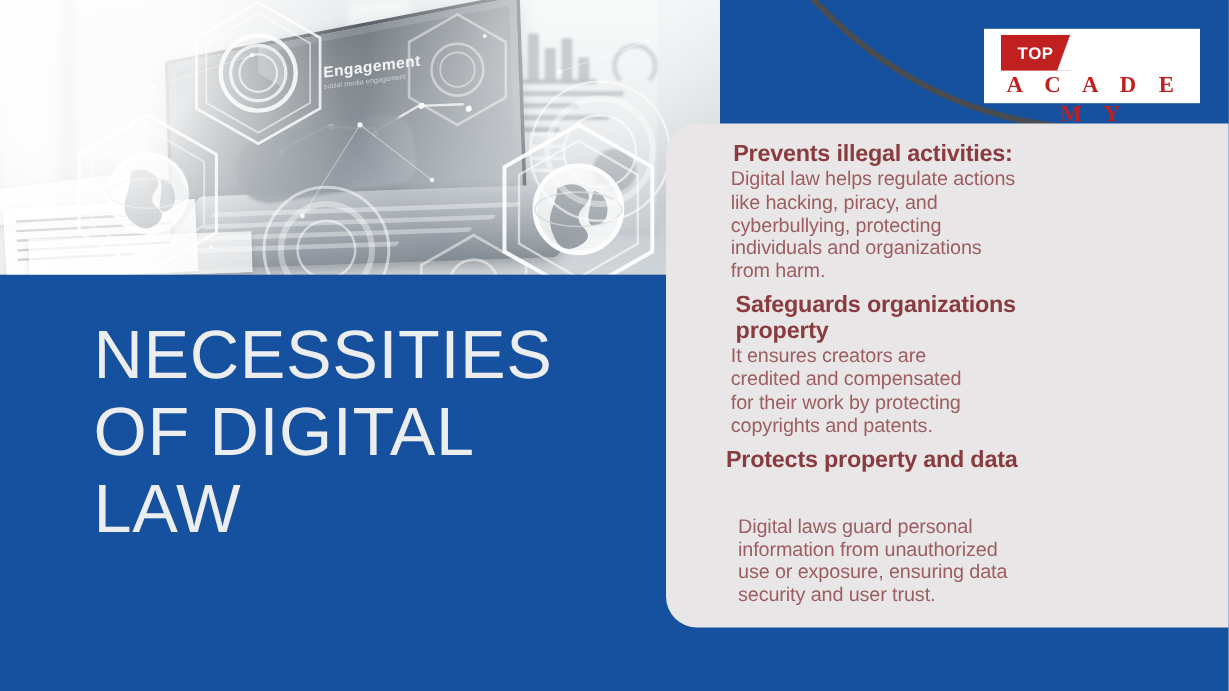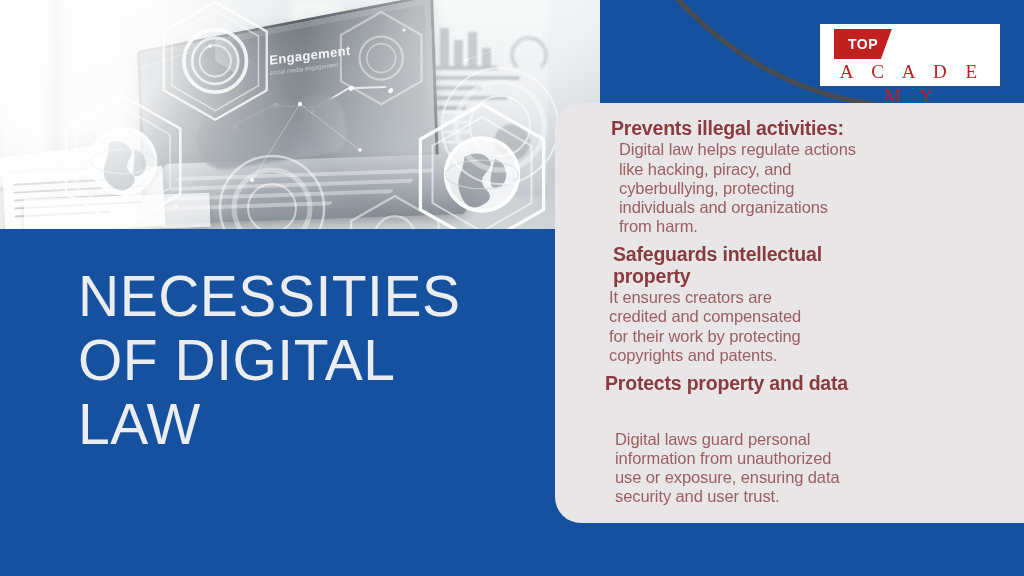--- a/index.html
+++ b/index.html
@@ -210,21 +210,21 @@
     width: 11px;
     height: 48px;
     background: #ffffff;
     transform: skewX(-20deg);
     z-index: 3;
   }
   .logo-bottom {
     margin: 1px 10px 0 14px;
     color: #C0201F;
     font-family: "Liberation Serif", serif;
-    font-weight: normal;
+    font-weight: bold;
     font-size: 19px;
     letter-spacing: 7px;
     text-align: center;
     line-height: 24px;
   }
 
   
   .card {
     position: absolute;
     left: 555px;
@@ -250,21 +250,21 @@
   .blk-body {
     color: #9C5E63;
     font-size: 16.5px;
     line-height: 1.17;
     letter-spacing: -0.1px;
     margin: 0;
     white-space: pre-line;
   }
   
   .blk-1 .blk-head { margin-left: 6px; }
-  .blk-1 .blk-body { margin-left: 14px; }
+  .blk-1 .blk-body { margin-left: 4px; }
   .blk-2 { margin-top: 6px; }
   .blk-2 .blk-head { margin-left: 8px; }
   .blk-2 .blk-body { margin-left: 4px; }
   .blk-3 { margin-top: 7px; }
   .blk-3 .blk-head { margin-left: 0px; }
   .blk-3 .blk-body { margin-left: 10px; margin-top: 35px; }
 </style>
 </head>
 <body>
 
@@ -438,21 +438,21 @@
       <div class="blk blk-1">
         <p class="blk-head">Prevents illegal activities:</p>
         <p class="blk-body">Digital law helps regulate actions
 like hacking, piracy, and
 cyberbullying, protecting
 individuals and organizations
 from harm.</p>
       </div>
 
       <div class="blk blk-2">
-        <p class="blk-head" style="white-space:pre-line;">Safeguards intellectual
+        <p class="blk-head" style="white-space:pre-line;">Safeguards organizations
 property</p>
         <p class="blk-body">It ensures creators are
 credited and compensated
 for their work by protecting
 copyrights and patents.</p>
       </div>
 
       <div class="blk blk-3">
         <p class="blk-head">Protects property and data</p>
         <p class="blk-body">Digital laws guard personal

